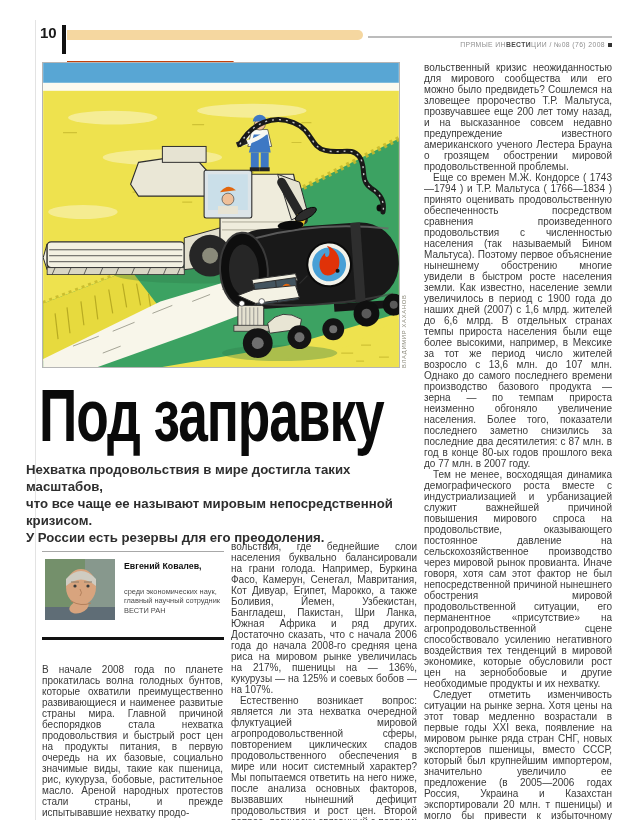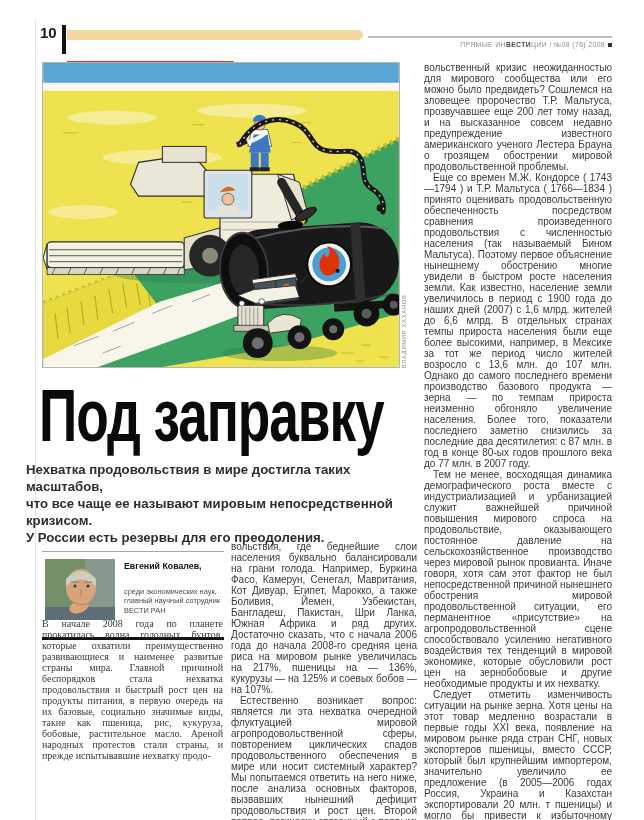--- a/index.html
+++ b/index.html
@@ -41,21 +41,21 @@
   #author-photo{left:45px;top:559px;width:70px;height:61px;}
   #author-photo svg{display:block;width:100%;height:100%;}
   #author-info{left:124px;top:561px;width:100px;}
   #author-name{font-size:8.8px;font-weight:bold;color:#111;margin-bottom:16px;}
   .author-role{font-size:7.4px;line-height:9.4px;color:#4a4a4a;}
   #author-rule-bottom{left:42px;top:637px;width:182px;height:3px;background:#111;}
   
   .col{font-size:10px;line-height:11px;color:#3a3a3a;text-align:justify;}
   .col p{margin:0;}
   .col p.ind{text-indent:9px;}
-  #col-left{left:42px;top:618px;width:181px;font-family:Liberation Serif, serif;}
+  #col-left{left:42px;top:664px;width:181px;}
   #col-mid{left:231px;top:541px;width:186px;}
   #col-right{left:424px;top:62px;width:188px;}
 </style>
 </head>
 <body>
 
 <div class="abs" id="page-edge"></div>
 
 <div class="abs" id="page-number">10</div>
 <div class="abs" id="header-bar"></div>

